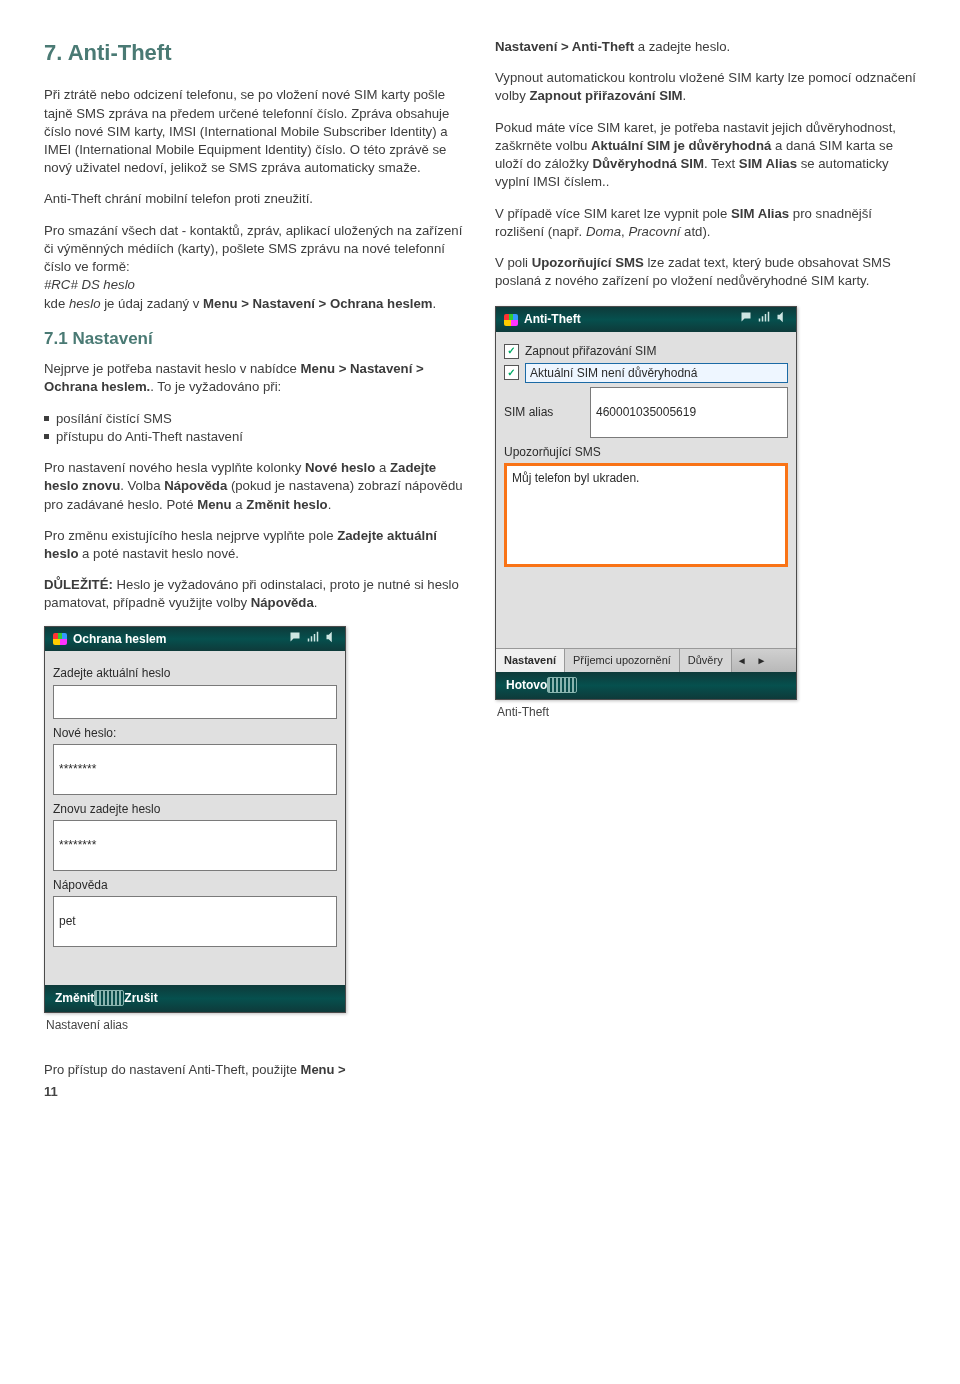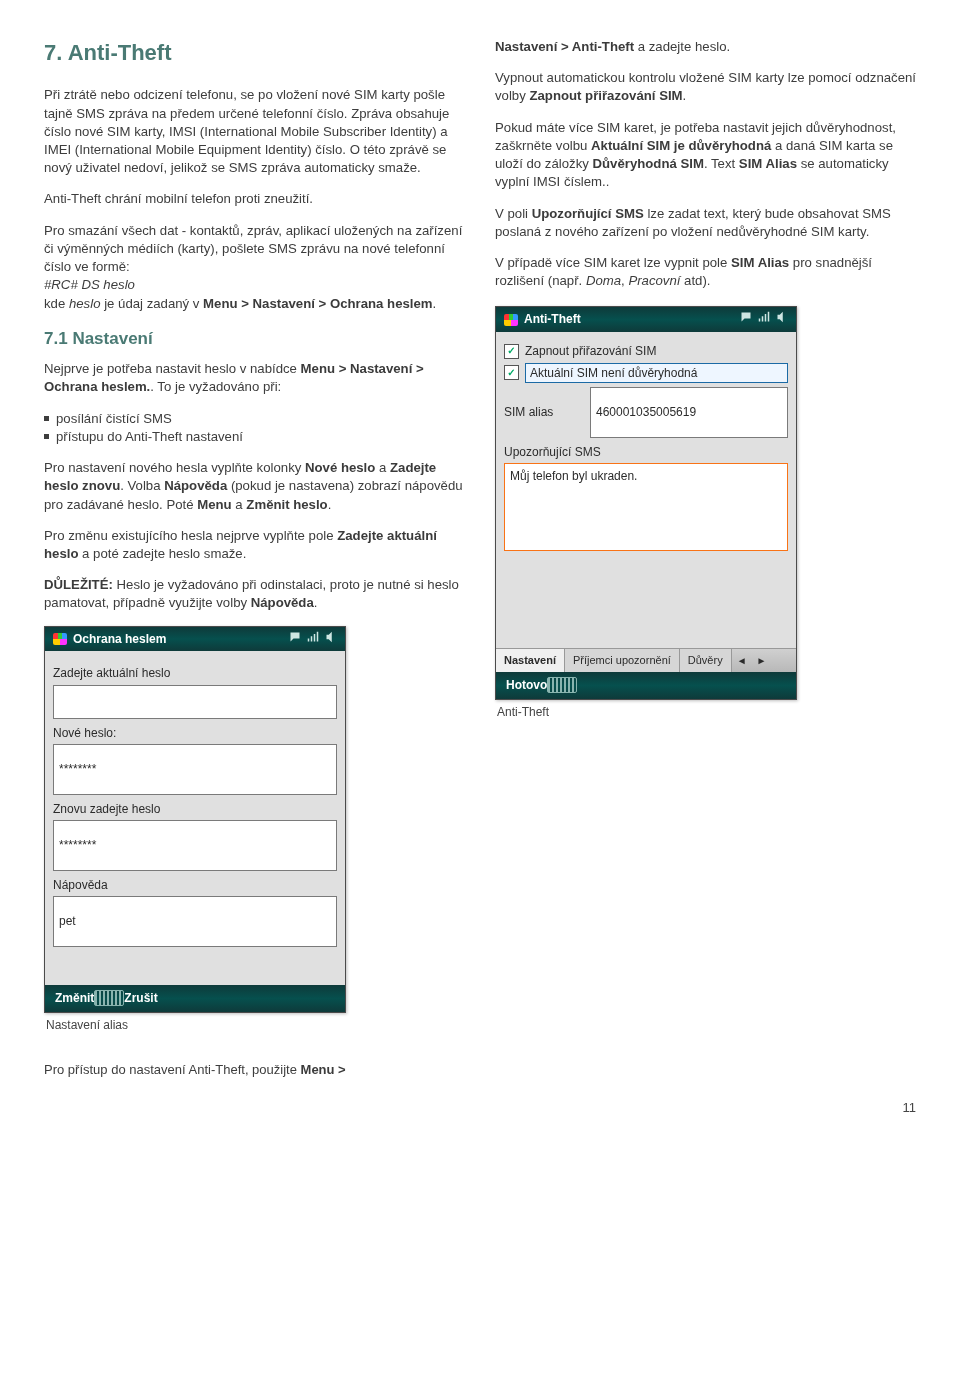--- a/index.html
+++ b/index.html
@@ -120,22 +120,22 @@
     display:inline-flex;align-items:center;justify-content:center;
     font-size:10px; color:#0a6;
   }
   .phone .cb.checked::after { content:"✓"; font-weight:bold;}
   .phone .row-input {
     display:flex; align-items:center; gap:6px; margin:4px 0;
   }
   .phone .row-input label{ width:80px;}
   .phone .row-input .input{ flex:1; }
   .phone .textarea {
-    background:#fff;border:1px solid #f97316;padding:4px 5px;
-    width:100%;box-sizing:border-box;height:88px;font-size:12px;
+    background:#fff;border:3px solid #f97316;padding:4px 5px;
+    width:100%;box-sizing:border-box;height:104px;font-size:12px;
   }
   .phone .tabbar {
     background: linear-gradient(#d0d0d0,#b8b8b8);
     display:flex;
     align-items:center;
     font-size:11px;
     border-top:1px solid #999;
   }
   .phone .tabbar .tab {
     padding:4px 8px;
@@ -151,25 +151,25 @@
     font-size: 12px;
     color: #444;
     margin: 4px 0 16px 2px;
     font-weight:500;
   }
   .footer-line {
     margin-top: 28px;
     font-size:13px;
   }
   .pagenum {
-    text-align: right;
+    text-align: left;
     font-size: 13px;
     color:#444;
-    margin-top: 20px;
-    font-weight:400;
+    margin-top: 4px;
+    font-weight:700;
   }
   .flag {
     width:14px; height:12px; display:inline-block;
     background:
       linear-gradient(90deg,#f33 0 33%,#3c3 33% 66%,#39f 66% 100%) top/100% 50% no-repeat,
       linear-gradient(90deg,#fc0 0 50%,#f3f 50% 100%) bottom/100% 50% no-repeat;
     border-radius:2px;
   }
   .sig-icon svg{ width:14px;height:12px; fill:#cfe6e3;}
 </style>
@@ -203,21 +203,21 @@
     <ul class="bullets">
       <li>posílání čistící SMS</li>
       <li>přístupu do Anti-Theft nastavení</li>
     </ul>
 
     <p>
       <span>Pro nastavení nového hesla vyplňte kolonky </span><b>Nové heslo</b><span> a </span><b>Zadejte heslo znovu</b><span>. Volba </span><b>Nápověda</b><span> (pokud je nastavena) zobrazí nápovědu pro zadávané heslo. Poté </span><b>Menu</b><span> a </span><b>Změnit heslo</b><span>.</span>
     </p>
 
     <p>
-      <span>Pro změnu existujícího hesla nejprve vyplňte pole </span><b>Zadejte aktuální heslo</b><span> a poté zadejte heslo smaže.</span>
+      <span>Pro změnu existujícího hesla nejprve vyplňte pole </span><b>Zadejte aktuální heslo</b><span> a poté nastavit heslo nové.</span>
     </p>
 
     <p>
       <b>DŮLEŽITÉ:</b><span> Heslo je vyžadováno při odinstalaci, proto je nutné si heslo pamatovat, případně využijte volby </span><b>Nápověda</b><span>.</span>
     </p>
 
     <div class="phone">
       <div class="titlebar">
         <span class="flag"></span>
         <span>Ochrana heslem</span>
@@ -262,24 +262,24 @@
     <p>
       <b>Nastavení &gt; Anti-Theft</b><span> a zadejte heslo.</span>
     </p>
     <p>
       <span>Vypnout automatickou kontrolu vložené SIM karty lze pomocí odznačení volby </span><b>Zapnout přiřazování SIM</b><span>.</span>
     </p>
     <p>
       <span>Pokud máte více SIM karet, je potřeba nastavit jejich důvěryhodnost, zaškrněte volbu </span><b>Aktuální SIM je důvěryhodná</b><span> a daná SIM karta se uloží do záložky </span><b>Důvěryhodná SIM</b><span>. Text </span><b>SIM Alias</b><span> se automaticky vyplní IMSI číslem..</span>
     </p>
     <p>
+      <span>V případě více SIM karet lze vypnit pole </span><b>SIM Alias</b><span> pro snadnější rozlišení (např. </span><em>Doma</em><span>, </span><em>Pracovní</em><span> atd).</span>
+    </p>
+    <p>
       <span>V poli </span><b>Upozorňující SMS</b><span> lze zadat text, který bude obsahovat SMS poslaná z nového zařízení po vložení nedůvěryhodné SIM karty.</span>
-    </p>
-    <p>
-      <span>V případě více SIM karet lze vypnit pole </span><b>SIM Alias</b><span> pro snadnější rozlišení (např. </span><em>Doma</em><span>, </span><em>Pracovní</em><span> atd).</span>
     </p>
 
     <div class="phone" style="margin-top:16px;">
       <div class="titlebar">
         <span class="flag"></span>
         <span>Anti-Theft</span>
         <span class="spacer"></span>
         <span class="sig-icon"><svg viewBox="0 0 16 16">
               <path d="M2 2h12v8H6l-4 4z"></path>
             </svg></span>

